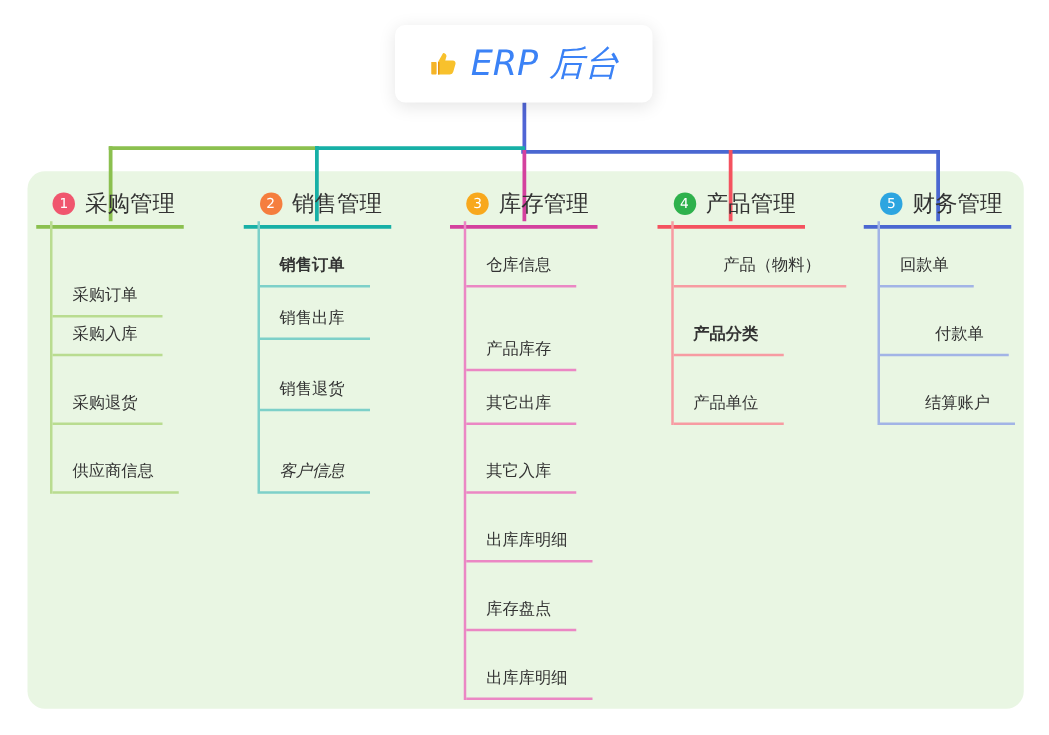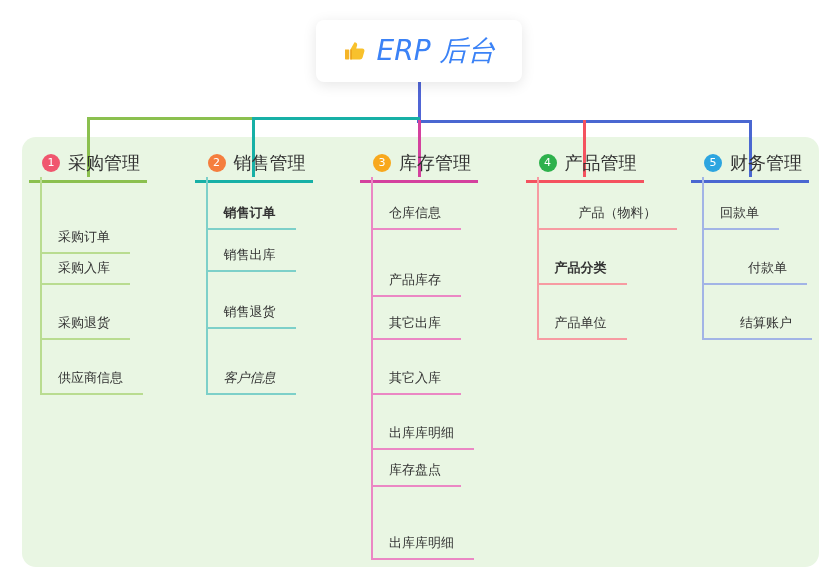--- a/index.html
+++ b/index.html
@@ -101,21 +101,21 @@
     <div class="branch-header" style="border-bottom-color: rgb(212, 65, 158);">
       <span class="badge" style="background: rgb(248, 168, 29);">3</span>
       <span class="branch-title">库存管理</span>
     </div>
     <div class="children" style="border-left-color: rgb(235, 135, 196); height: 383px;">
           <div class="child" style="top: 26px; border-bottom-color: rgb(235, 135, 196);"><span>仓库信息</span></div>
           <div class="child" style="top: 93px; border-bottom-color: rgb(235, 135, 196);"><span>产品库存</span></div>
           <div class="child" style="top: 136px; border-bottom-color: rgb(235, 135, 196); text-align: right;"><span>其它出库</span></div>
           <div class="child" style="top: 191px; border-bottom-color: rgb(235, 135, 196);"><span>其它入库</span></div>
           <div class="child" style="top: 246px; border-bottom-color: rgb(235, 135, 196);"><span>出库库明细</span></div>
-          <div class="child" style="top: 283px; border-bottom-color: rgb(235, 135, 196); padding-left: 16px;"><span>库存盘点</span></div>
+          <div class="child" style="top: 301px; border-bottom-color: rgb(235, 135, 196); padding-left: 16px;"><span>库存盘点</span></div>
           <div class="child" style="top: 356px; border-bottom-color: rgb(235, 135, 196);"><span>出库库明细</span></div>
         </div>
   </div>
       <div class="branch" style="left: 525.5px;">
     <div class="branch-header" style="border-bottom-color: rgb(244, 82, 95);">
       <span class="badge" style="background: rgb(46, 177, 76);">4</span>
       <span class="branch-title">产品管理</span>
     </div>
     <div class="children" style="border-left-color: rgb(247, 155, 162); height: 163px;">
           <div class="child" style="top: 26px; border-bottom-color: rgb(247, 155, 162); padding-left: 40px;"><span>产品（物料）</span></div>

